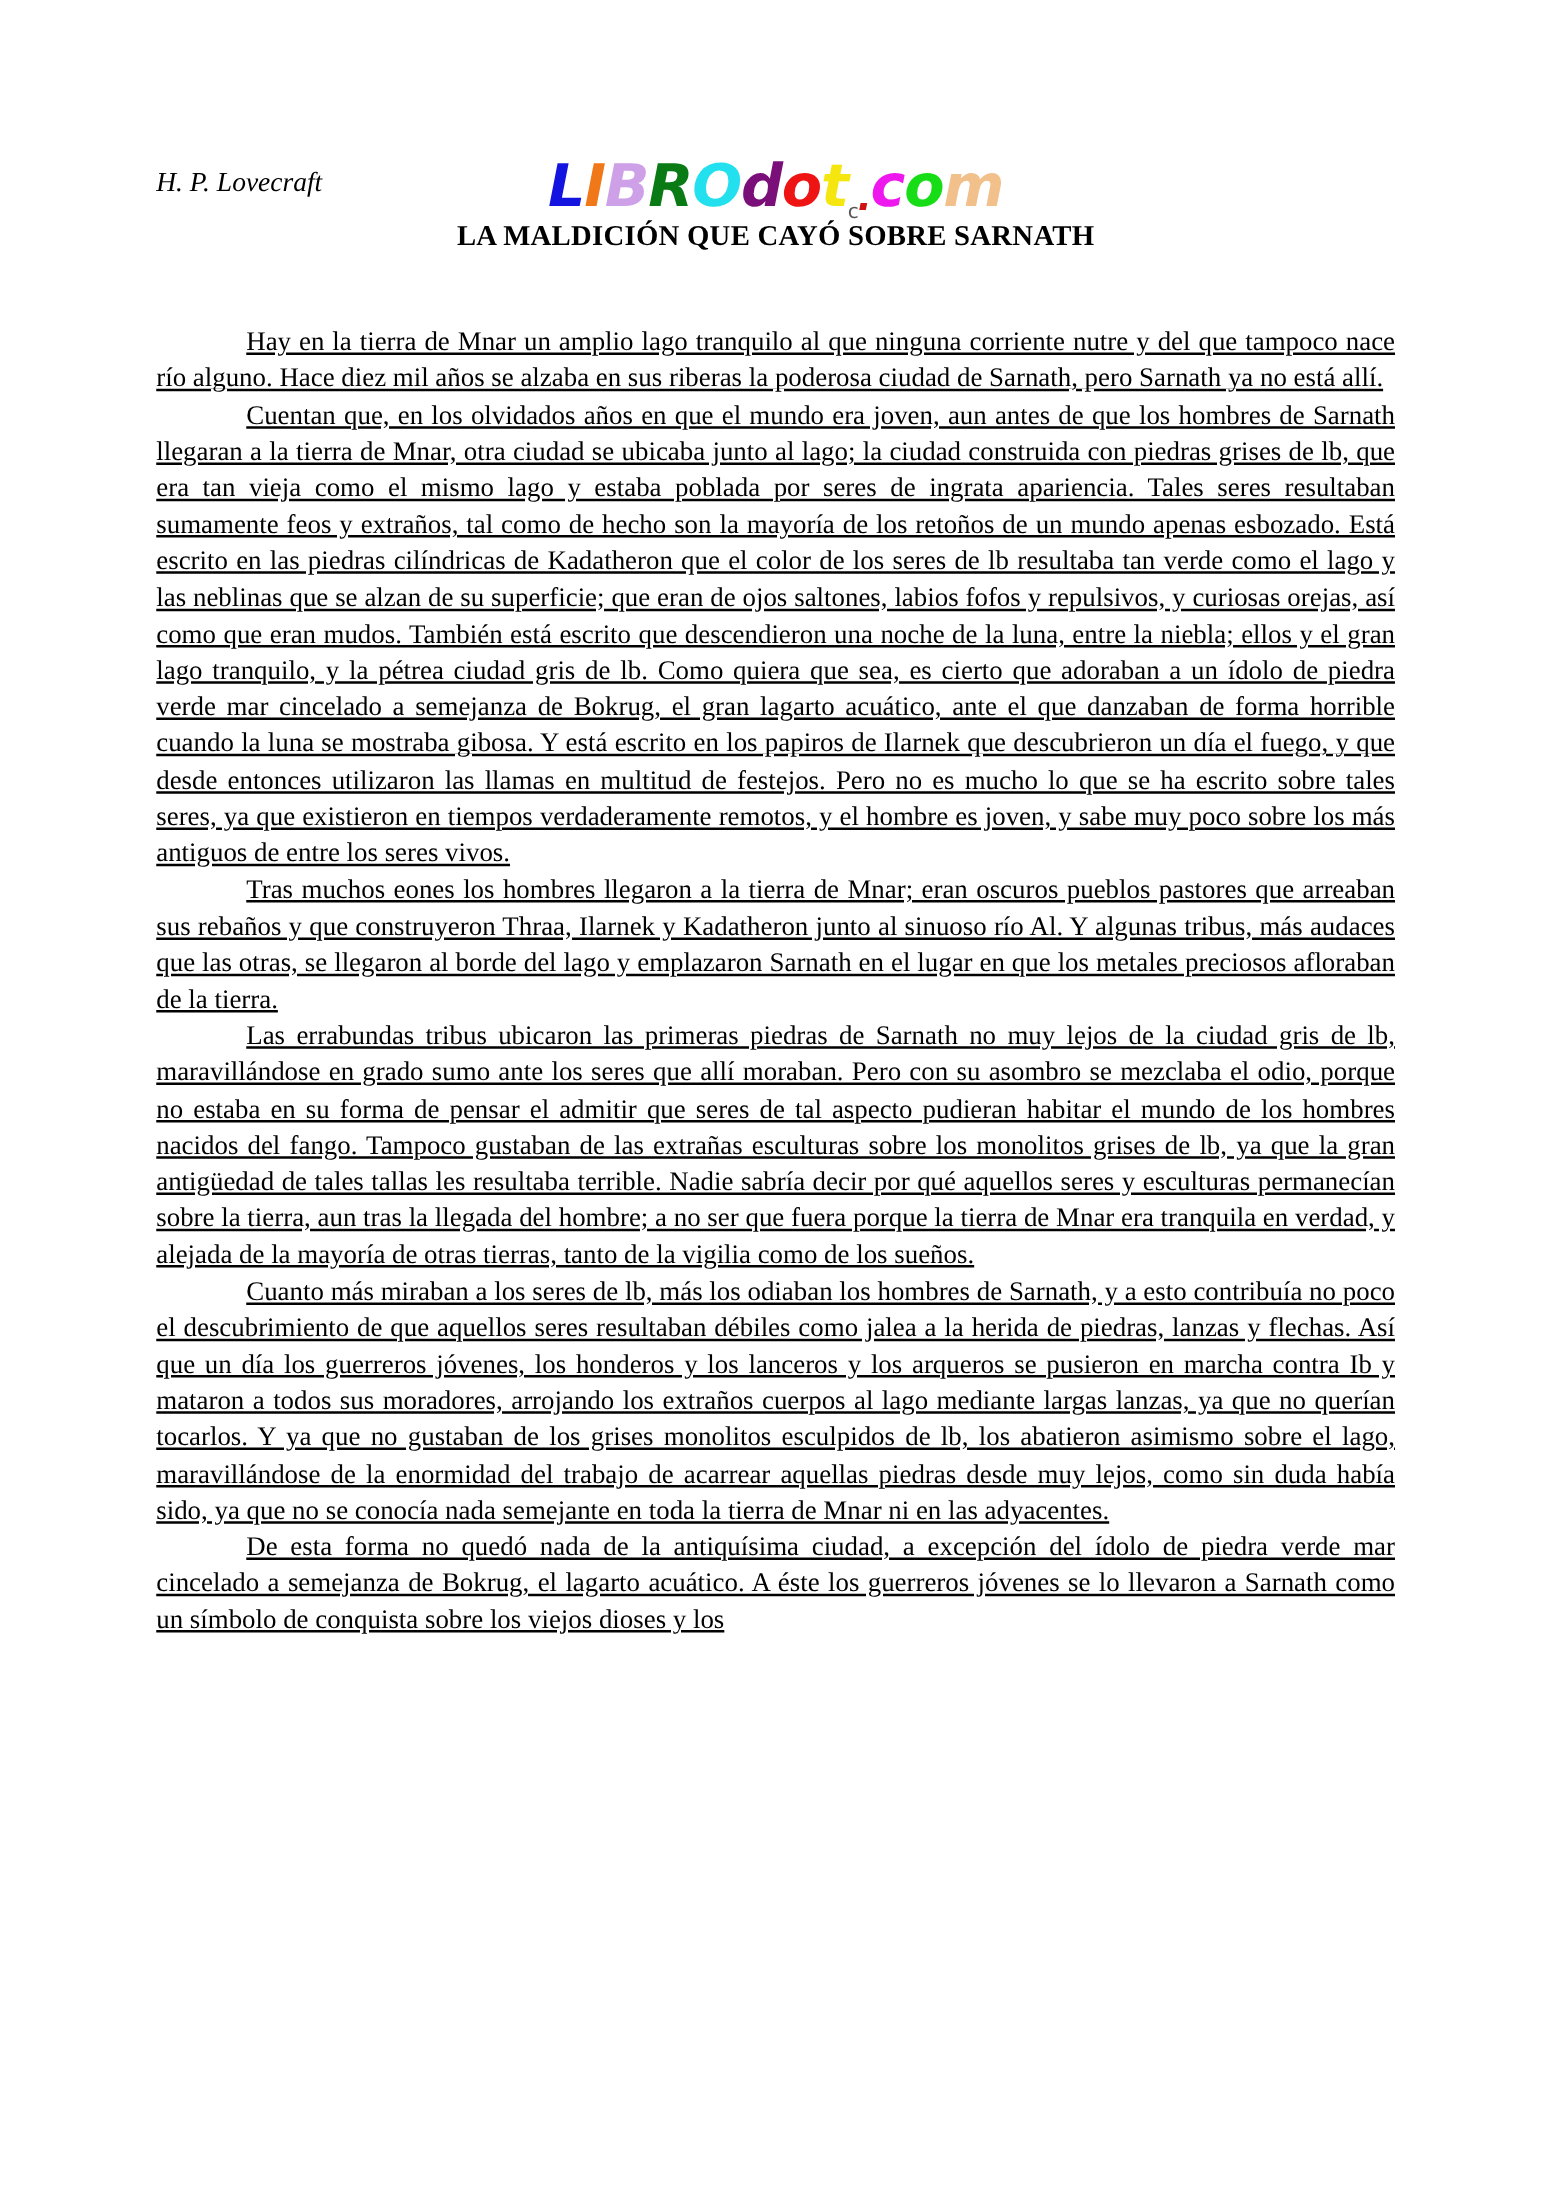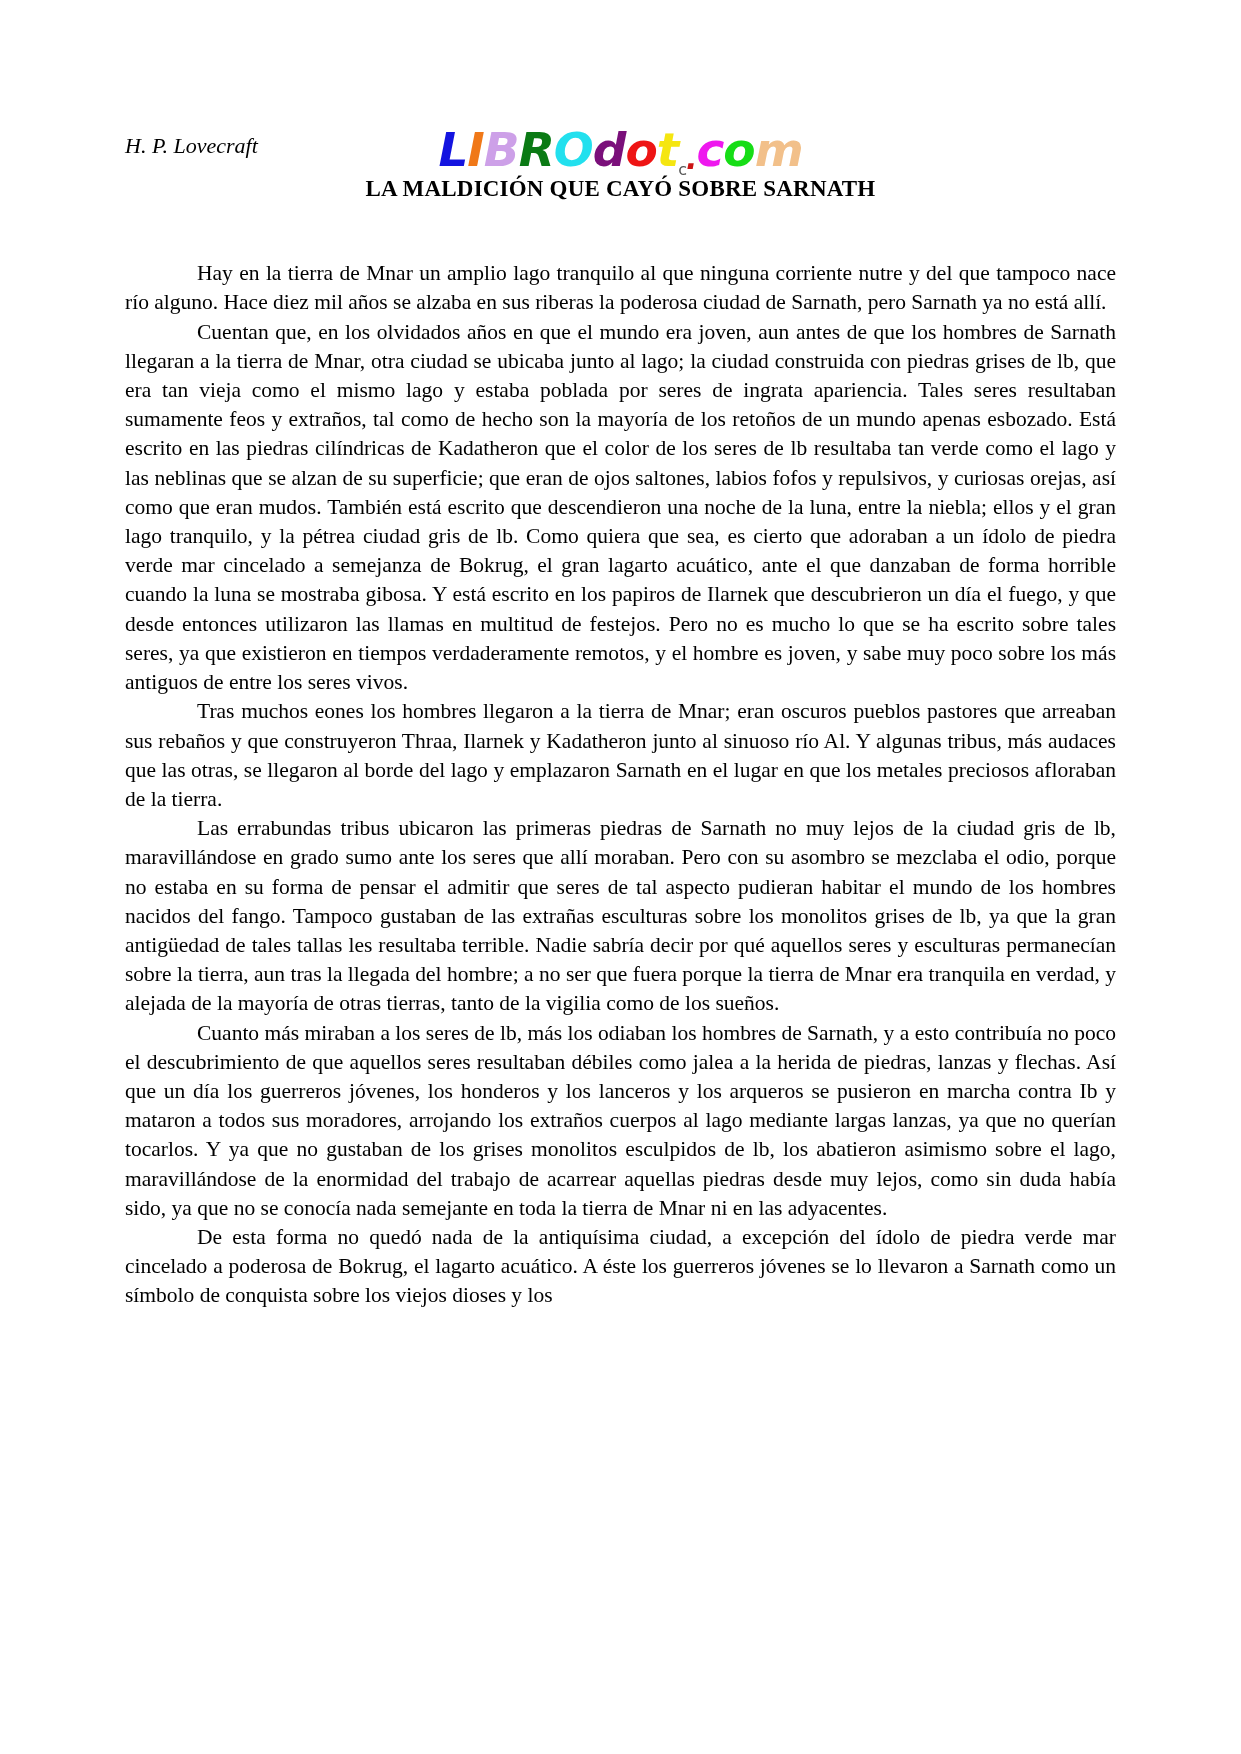--- a/index.html
+++ b/index.html
@@ -70,20 +70,21 @@
     font-weight: bold;
     line-height: 1.25;
     margin: 11px;
     padding-top: 4px;
     letter-spacing: 0.2px;
   }
 
   
   .body-copy {
     padding-top: 45px;
+    text-decoration: underline;
   }
   .body-copy p {
     margin: 0;
     text-align: justify;
     text-justify: inter-word;
     font-size: 21.5px;
     line-height: 29.2px;
     text-indent: 72px;
     hyphens: none;
   }
@@ -100,16 +101,16 @@
   <div class="author">H. P. Lovecraft</div>
 
   <div class="title">LA MALDICIÓN QUE CAYÓ SOBRE SARNATH</div>
 
   <div class="body-copy" id="body-copy">
       <p>Hay en la tierra de Mnar un amplio lago tranquilo al que ninguna corriente nutre y del que tampoco nace río alguno. Hace diez mil años se alzaba en sus riberas la poderosa ciudad de Sarnath, pero Sarnath ya no está allí.</p>
       <p>Cuentan que, en los olvidados años en que el mundo era joven, aun antes de que los hombres de Sarnath llegaran a la tierra de Mnar, otra ciudad se ubicaba junto al lago; la ciudad construida con piedras grises de lb, que era tan vieja como el mismo lago y estaba poblada por seres de ingrata apariencia. Tales seres resultaban sumamente feos y extraños, tal como de hecho son la mayoría de los retoños de un mundo apenas esbozado. Está escrito en las piedras cilíndricas de Kadatheron que el color de los seres de lb resultaba tan verde como el lago y las neblinas que se alzan de su superficie; que eran de ojos saltones, labios fofos y repulsivos, y curiosas orejas, así como que eran mudos. También está escrito que descendieron una noche de la luna, entre la niebla; ellos y el gran lago tranquilo, y la pétrea ciudad gris de lb. Como quiera que sea, es cierto que adoraban a un ídolo de piedra verde mar cincelado a semejanza de Bokrug, el gran lagarto acuático, ante el que danzaban de forma horrible cuando la luna se mostraba gibosa. Y está escrito en los papiros de Ilarnek que descubrieron un día el fuego, y que desde entonces utilizaron las llamas en multitud de festejos. Pero no es mucho lo que se ha escrito sobre tales seres, ya que existieron en tiempos verdaderamente remotos, y el hombre es joven, y sabe muy poco sobre los más antiguos de entre los seres vivos.</p>
       <p>Tras muchos eones los hombres llegaron a la tierra de Mnar; eran oscuros pueblos pastores que arreaban sus rebaños y que construyeron Thraa, Ilarnek y Kadatheron junto al sinuoso río Al. Y algunas tribus, más audaces que las otras, se llegaron al borde del lago y emplazaron Sarnath en el lugar en que los metales preciosos afloraban de la tierra.</p>
       <p>Las errabundas tribus ubicaron las primeras piedras de Sarnath no muy lejos de la ciudad gris de lb, maravillándose en grado sumo ante los seres que allí moraban. Pero con su asombro se mezclaba el odio, porque no estaba en su forma de pensar el admitir que seres de tal aspecto pudieran habitar el mundo de los hombres nacidos del fango. Tampoco gustaban de las extrañas esculturas sobre los monolitos grises de lb, ya que la gran antigüedad de tales tallas les resultaba terrible. Nadie sabría decir por qué aquellos seres y esculturas permanecían sobre la tierra, aun tras la llegada del hombre; a no ser que fuera porque la tierra de Mnar era tranquila en verdad, y alejada de la mayoría de otras tierras, tanto de la vigilia como de los sueños.</p>
       <p>Cuanto más miraban a los seres de lb, más los odiaban los hombres de Sarnath, y a esto contribuía no poco el descubrimiento de que aquellos seres resultaban débiles como jalea a la herida de piedras, lanzas y flechas. Así que un día los guerreros jóvenes, los honderos y los lanceros y los arqueros se pusieron en marcha contra Ib y mataron a todos sus moradores, arrojando los extraños cuerpos al lago mediante largas lanzas, ya que no querían tocarlos. Y ya que no gustaban de los grises monolitos esculpidos de lb, los abatieron asimismo sobre el lago, maravillándose de la enormidad del trabajo de acarrear aquellas piedras desde muy lejos, como sin duda había sido, ya que no se conocía nada semejante en toda la tierra de Mnar ni en las adyacentes.</p>
-      <p>De esta forma no quedó nada de la antiquísima ciudad, a excepción del ídolo de piedra verde mar cincelado a poderosa de Bokrug, el lagarto acuático. A éste los guerreros jóvenes se lo llevaron a Sarnath como un símbolo de conquista sobre los viejos dioses y los</p>
+      <p>De esta forma no quedó nada de la antiquísima ciudad, a excepción del ídolo de piedra verde mar cincelado a semejanza de Bokrug, el lagarto acuático. A éste los guerreros jóvenes se lo llevaron a Sarnath como un símbolo de conquista sobre los viejos dioses y los</p>
     </div>
 
 </div>
 
 </body></html>

